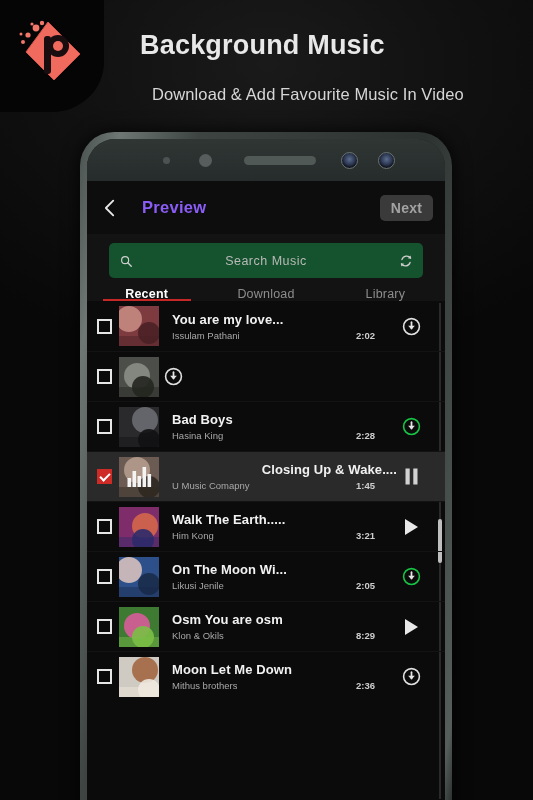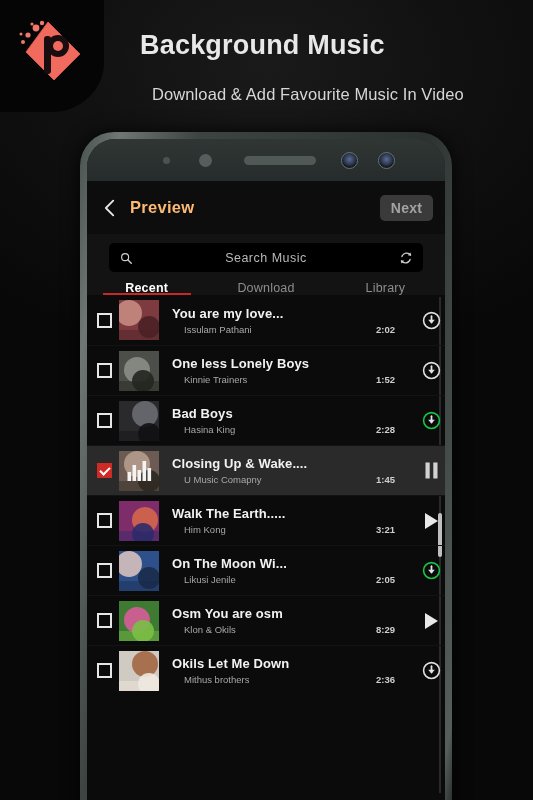--- a/index.html
+++ b/index.html
@@ -45,65 +45,65 @@
          border: 1.5px solid #6b7470; }
   .cam1 { left: 254px; }
   .cam2 { left: 291px; }
 
   .screen { position: relative; width: 100%; height: 651px; background: #0b0b0b; overflow: hidden; }
 
   
   .appbar { position: relative; height: 53px; background: #0d0d0d; display: flex;
             align-items: center; padding: 0 12px; }
   .back-icon { width: 22px; height: 22px; display: block; flex: none; }
-  .appbar-title { font-size: 16.5px; color: #fdba74; font-weight: 600; margin-left: 9px; letter-spacing: .3px; }
+  .appbar-title { font-size: 16.5px; color: #8b5cf6; font-weight: 600; margin-left: 21px; letter-spacing: .3px; }
   .next-btn { margin-left: auto; background: #3a3a3a; color: #a3a3a3; font-size: 14px;
               font-weight: 600; padding: 5px 11px; border-radius: 5px; border: none;
               letter-spacing: .2px; }
 
   
   .search-row { padding: 9px 22px 0 22px; background: #131313; }
-  .search-bar { height: 29px; background: #000000; border-radius: 5px; display: flex;
+  .search-bar { height: 35px; background: #14532d; border-radius: 5px; display: flex;
                 align-items: center; padding: 0 10px; }
   .search-icon { width: 14px; height: 14px; flex: none; }
   .search-ph { flex: 1; text-align: center; font-size: 12.5px; color: #b9b9b9;
                letter-spacing: .5px; }
   .refresh-icon { width: 14px; height: 14px; flex: none; }
 
   
   .tabs { display: flex; background: #131313; padding-top: 9px; }
   .tab { flex: 1; text-align: center; font-size: 12.5px; color: #8d8d8d;
          position: relative; letter-spacing: .2px; }
   .tab.active { color: #fff; font-weight: 700; }
   .tab.active:after { content: ""; position: absolute; left: 13%; right: 13%;
                       bottom: 0; height: 2.5px; background: #c62828; }
 
   
   .list { position: relative; background: #0b0b0b; height: 500px; }
   .row { position: relative; display: flex; align-items: center; height: 50px;
-         padding: 0 0 0 7px; }
-  .row.sel { background: #2a2a2a; }
+         padding: 0 20px 0 7px; }
+  .row.sel { background: #2a2a2a; text-align: right; }
   .row + .row { border-top: 1px solid #131313; }
 
   .cb { width: 15px; height: 15px; flex: none; margin: 0 7px 0 3px; position: relative; }
   .cb.off { border: 2px solid #e6e6e6; background: #0b0b0b; }
   .cb.off:after { content:""; position:absolute; inset:2px; background:#fff; opacity:0; }
   .cb.on { background: #cf2b26; }
   .cb.on:after { content: ""; position: absolute; left: 3px; top: 4px; width: 8px; height: 4px;
                  border-left: 2px solid #fff; border-bottom: 2px solid #fff;
                  transform: rotate(-45deg); }
 
   .thumb { position: relative; width: 40px; height: 40px; flex: none; overflow: hidden; }
   .thumb .eq { position: absolute; left: 50%; top: 50%; transform: translate(-50%,-50%); }
 
   .meta { flex: 1; min-width: 0; padding-left: 13px; }
   .title { font-size: 13px; color: #f2f2f2; font-weight: 700; white-space: nowrap;
            overflow: hidden; text-overflow: clip; letter-spacing: .1px; }
   .subline { display: flex; align-items: center; margin-top: 3px; }
-  .artist { font-size: 9.5px; color: #a8a8a8; white-space: nowrap; overflow: hidden; margin-left: 12px; }
+  .artist { font-size: 9.5px; color: #a8a8a8; white-space: nowrap; overflow: hidden; }
   .dur { font-size: 9.5px; color: #cfcfcf; margin-left: auto; padding-right: 22px;
          font-weight: 600; }
 
   .action { width: 28px; flex: none; display: flex; align-items: center; justify-content: center; }
   .action svg { display: block; }
 
   
   .sbar { position: absolute; right: 4px; top: 2px; width: 2px; height: 496px;
           background: #2a2a2a; }
   .sthumb { position: absolute; right: 3px; width: 4px; height: 44px;
@@ -209,27 +209,20 @@
     <div class="cb off"></div>
     <div class="thumb">
       <svg width="40" height="40" viewBox="0 0 40 40">
       <rect width="40" height="40" fill="#4c4f49"></rect>
       <circle cx="18" cy="19" r="13" fill="#8d9189" opacity=".85"></circle>
       <circle cx="24" cy="30" r="11" fill="#23251f" opacity=".9"></circle>
       <rect y="30" width="40" height="10" fill="#23251f" opacity=".45"></rect>
     </svg>
       
     </div>
-    <div class="meta">
-      <div class="title">One less Lonely Boys</div>
-      <div class="subline">
-        <div class="artist">Kinnie Trainers</div>
-        <div class="dur">1:52</div>
-      </div>
-    </div>
     <div class="action">
                 <svg width="19" height="19" viewBox="0 0 24 24">
       <circle cx="12" cy="12" r="10" fill="none" stroke="#e0e0e0" stroke-width="2"></circle>
       <path d="M12 6.5 L12 14.5" stroke="#e6e6e6" stroke-width="2.2" stroke-linecap="round"></path>
       <path d="M7.8 11.2 L12 15.8 L16.2 11.2 Z" fill="#e6e6e6"></path>
     </svg>
               </div>
             </div>
             <div class="row">
     <div class="cb off"></div>
@@ -367,21 +360,21 @@
     <div class="thumb">
       <svg width="40" height="40" viewBox="0 0 40 40">
       <rect width="40" height="40" fill="#cfcac2"></rect>
       <circle cx="26" cy="13" r="13" fill="#a0623c" opacity=".85"></circle>
       <circle cx="30" cy="33" r="11" fill="#efe9df" opacity=".9"></circle>
       <rect y="30" width="40" height="10" fill="#efe9df" opacity=".45"></rect>
     </svg>
       
     </div>
     <div class="meta">
-      <div class="title">Okils Let Me Down</div>
+      <div class="title">Moon Let Me Down</div>
       <div class="subline">
         <div class="artist">Mithus brothers</div>
         <div class="dur">2:36</div>
       </div>
     </div>
     <div class="action">
                 <svg width="19" height="19" viewBox="0 0 24 24">
       <circle cx="12" cy="12" r="10" fill="none" stroke="#e0e0e0" stroke-width="2"></circle>
       <path d="M12 6.5 L12 14.5" stroke="#e6e6e6" stroke-width="2.2" stroke-linecap="round"></path>
       <path d="M7.8 11.2 L12 15.8 L16.2 11.2 Z" fill="#e6e6e6"></path>

